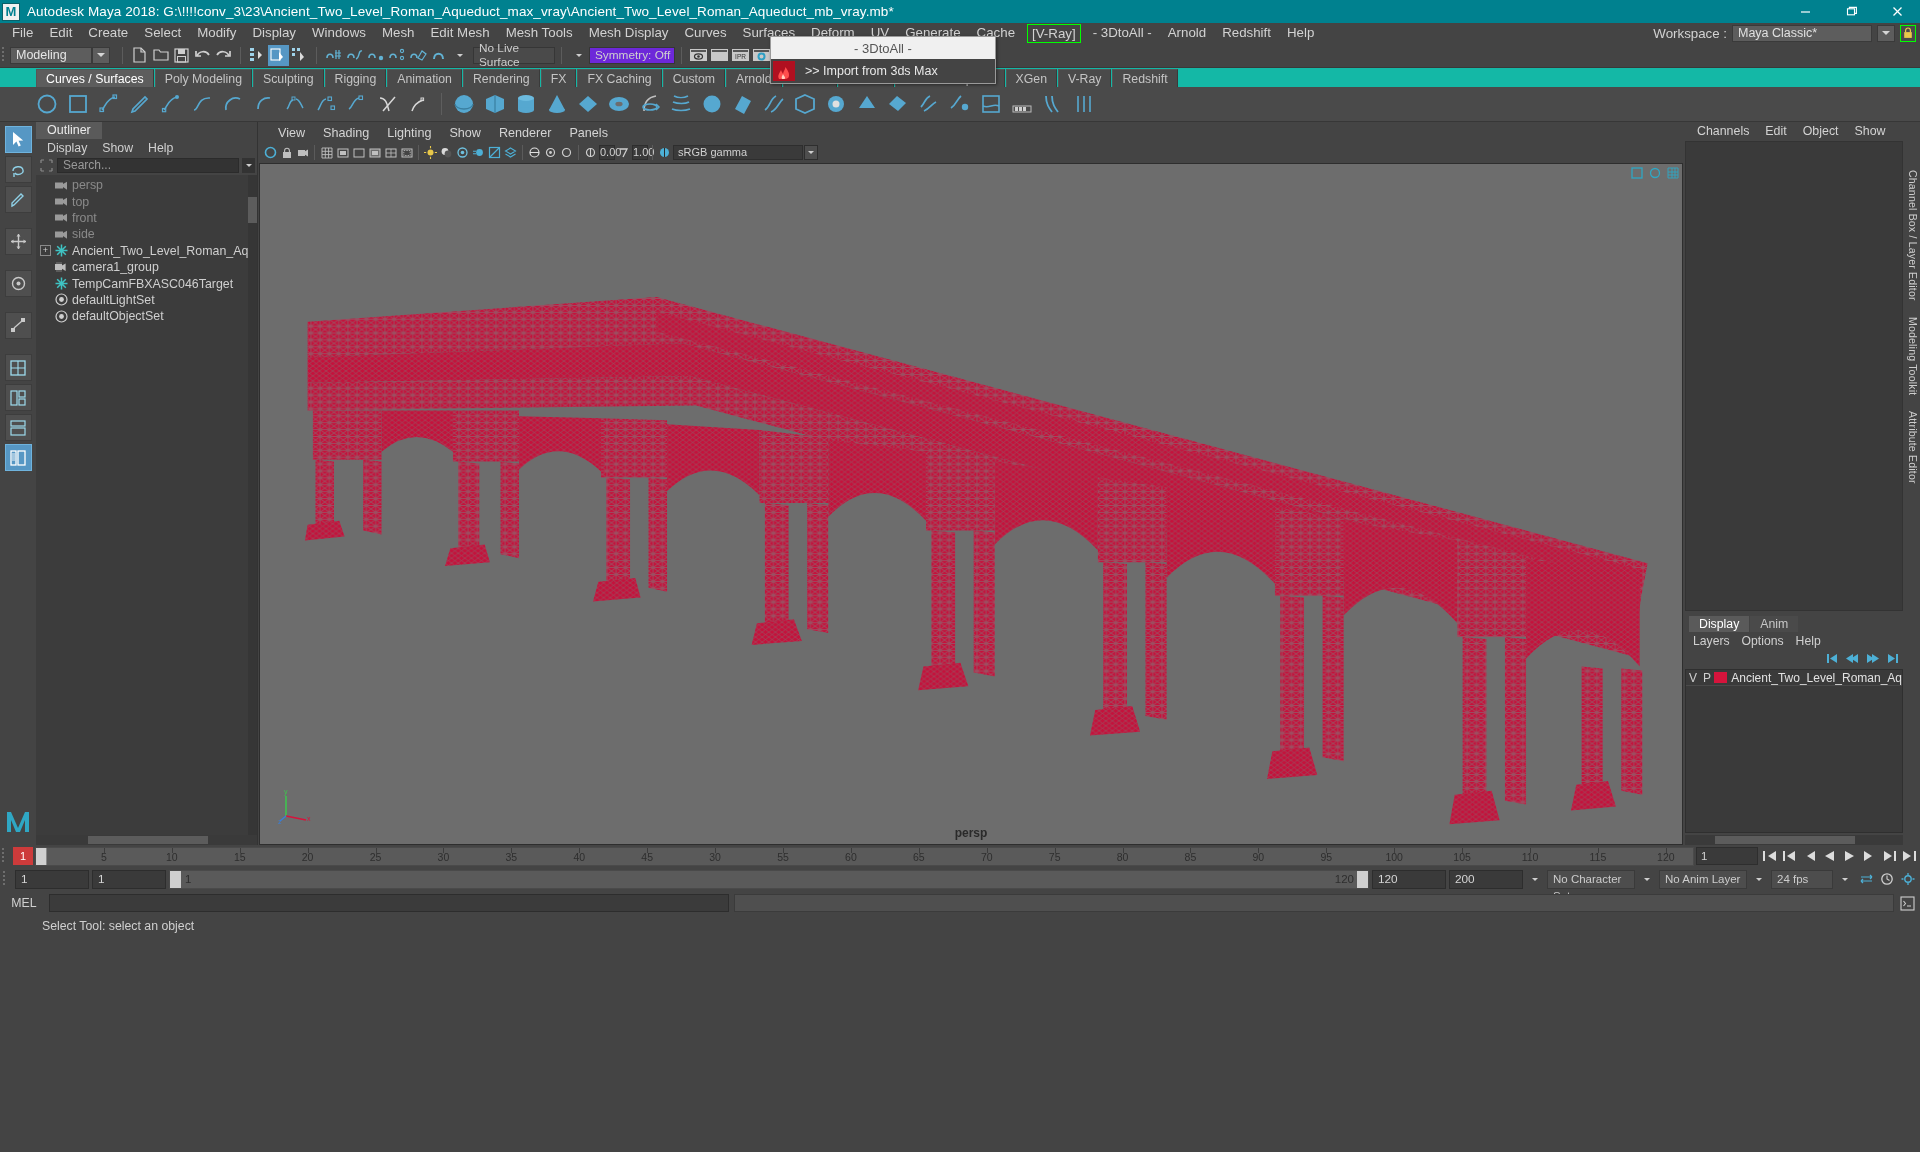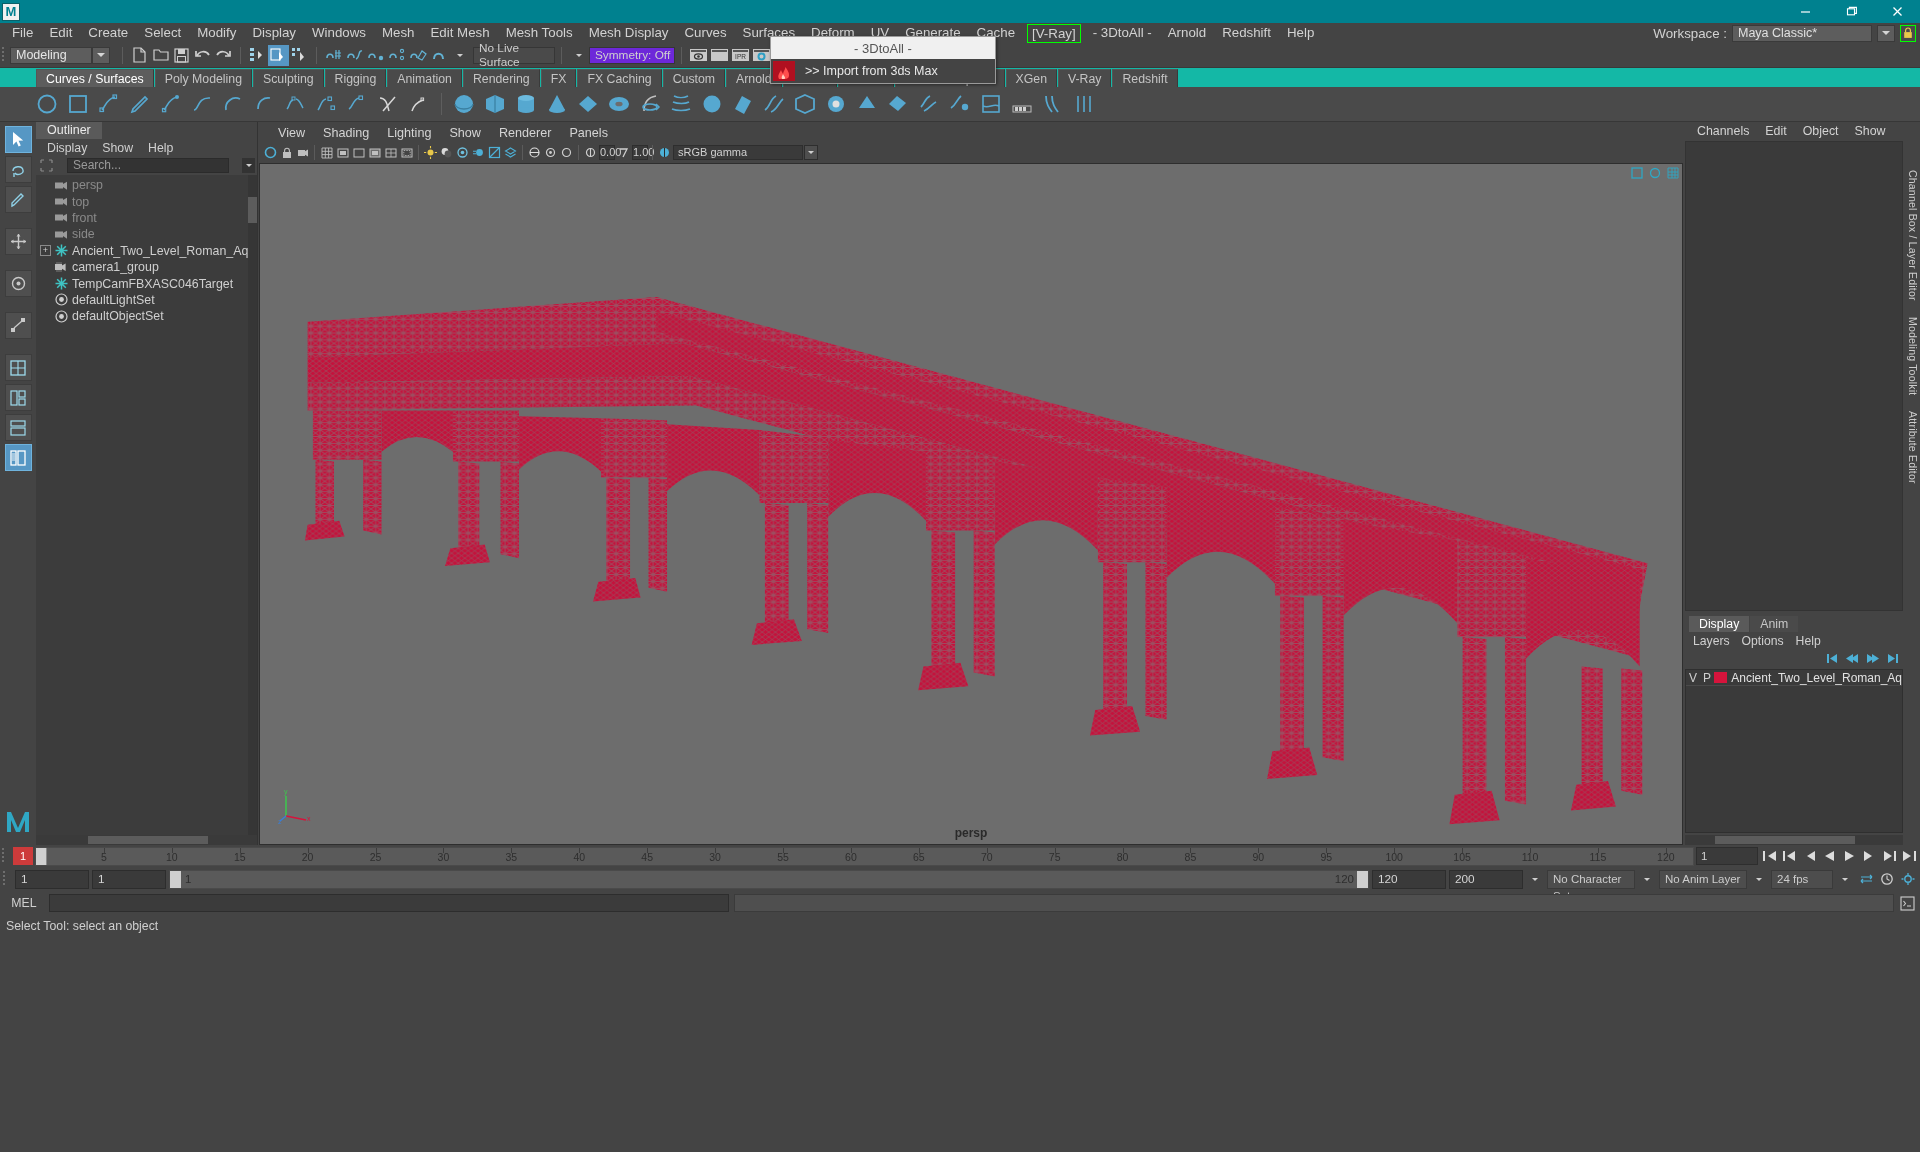--- a/index.html
+++ b/index.html
@@ -91,21 +91,21 @@
   
   .outliner { width:222px; background:#3c3c3c; display:flex; flex-direction:column;
     border-right:1px solid #333; }
   .ol-tabrow { height:17px; display:flex; align-items:flex-end; background:#444444; }
   .ol-tab { padding:0 11px; height:17px; line-height:17px; font-size:12.5px;
     background:#5a5a5a; color:#eaeaea; }
   .ol-menurow { height:18px; background:#444444; display:flex; align-items:center;
     gap:3px; padding-left:5px; }
   .ol-menu { font-size:12.3px; color:#d0d0d0; padding:0 6px; }
   .ol-searchrow { height:18px; display:flex; align-items:center; background:#444444;
-    padding:0 2px 2px 2px; gap:13px; }
+    padding:0 2px 2px 2px; gap:3px; }
   .ol-sicon { width:16px; height:15px; display:flex; align-items:center; justify-content:center; }
   .ol-search { flex:1; height:15px; background:#333333; border:1px solid #2b2b2b;
     font-size:12px; color:#9a9a9a; padding-left:5px; display:flex; align-items:center; }
   .ol-sarrow { width:13px; height:15px; background:#333; display:flex;
     align-items:center; justify-content:center; }
   .ol-list { flex:1; background:#3c3c3c; padding-top:2px; overflow:hidden;
     position:relative; }
   .ol-row { height:16.4px; display:flex; align-items:center; font-size:12.4px;
     padding-left:4px; white-space:nowrap; }
   .ol-exp { width:11px; height:11px; border:1px solid #8a8a8a; font-size:9px;
@@ -215,37 +215,38 @@
   
   .mel-row { height:24px; background:#444444; display:flex; align-items:center;
     padding:0 4px; gap:5px; }
   .mel-lbl { width:40px; font-size:12.3px; color:#d0d0d0; text-align:center; }
   .mel-input { flex:0 0 680px; height:18px; background:#3b3b3b; border:1px solid #2d2d2d; }
   .mel-out { flex:1; height:18px; background:#4f4f4f; border:1px solid #3b3b3b; }
   .mel-ic { width:17px; height:17px; display:flex; align-items:center; justify-content:center; }
 
   
   .statusline { height:22px; background:#444444; display:flex; align-items:center;
-    padding-left:6px; font-size:12.3px; color:#cfcfcf; }
+    padding-left:6px; font-size:12.3px; color:#cfcfcf;margin-left:36px; }
 
   
   .dd { position:absolute; background:#f0f0f0; border:1px solid #9a9a9a;
     box-shadow:1px 1px 3px rgba(0,0,0,.45); z-index:99; }
   .dd-head { height:22px; display:flex; align-items:center; justify-content:center;
     font-size:13px; color:#555; background:#f0f0f0; }
   .dd-item { height:24px; display:flex; align-items:center; gap:8px;
     background:#444444; color:#e8e8e8; font-size:12.5px; padding-right:10px; }
   .dd-flame { width:26px; height:22px; display:flex; align-items:center;
     justify-content:center; }
 </style>
 </head>
 <body>
 
 <div class="titlebar">
   <div class="title-icon">M</div>
+  <div class="title-text">Autodesk Maya 2018: G:\!!!!conv_3\23\Ancient_Two_Level_Roman_Aqueduct_max_vray\Ancient_Two_Level_Roman_Aqueduct_mb_vray.mb*</div>
   <div class="win-btns">
     <div class="win-btn">
       <svg width="13" height="13" viewBox="0 0 13 13">
           <line x1="2" y1="7" x2="11" y2="7" stroke="#fff" stroke-width="1.2"></line>
         </svg>
     </div>
     <div class="win-btn">
       <svg width="13" height="13" viewBox="0 0 13 13">
           <rect x="2.5" y="3.8" width="7" height="6" fill="none" stroke="#fff" stroke-width="1.1"></rect>
           <path d="M4.4 3.8V2.4h7v6h-1.5" fill="none" stroke="#fff" stroke-width="1.1"></path>

